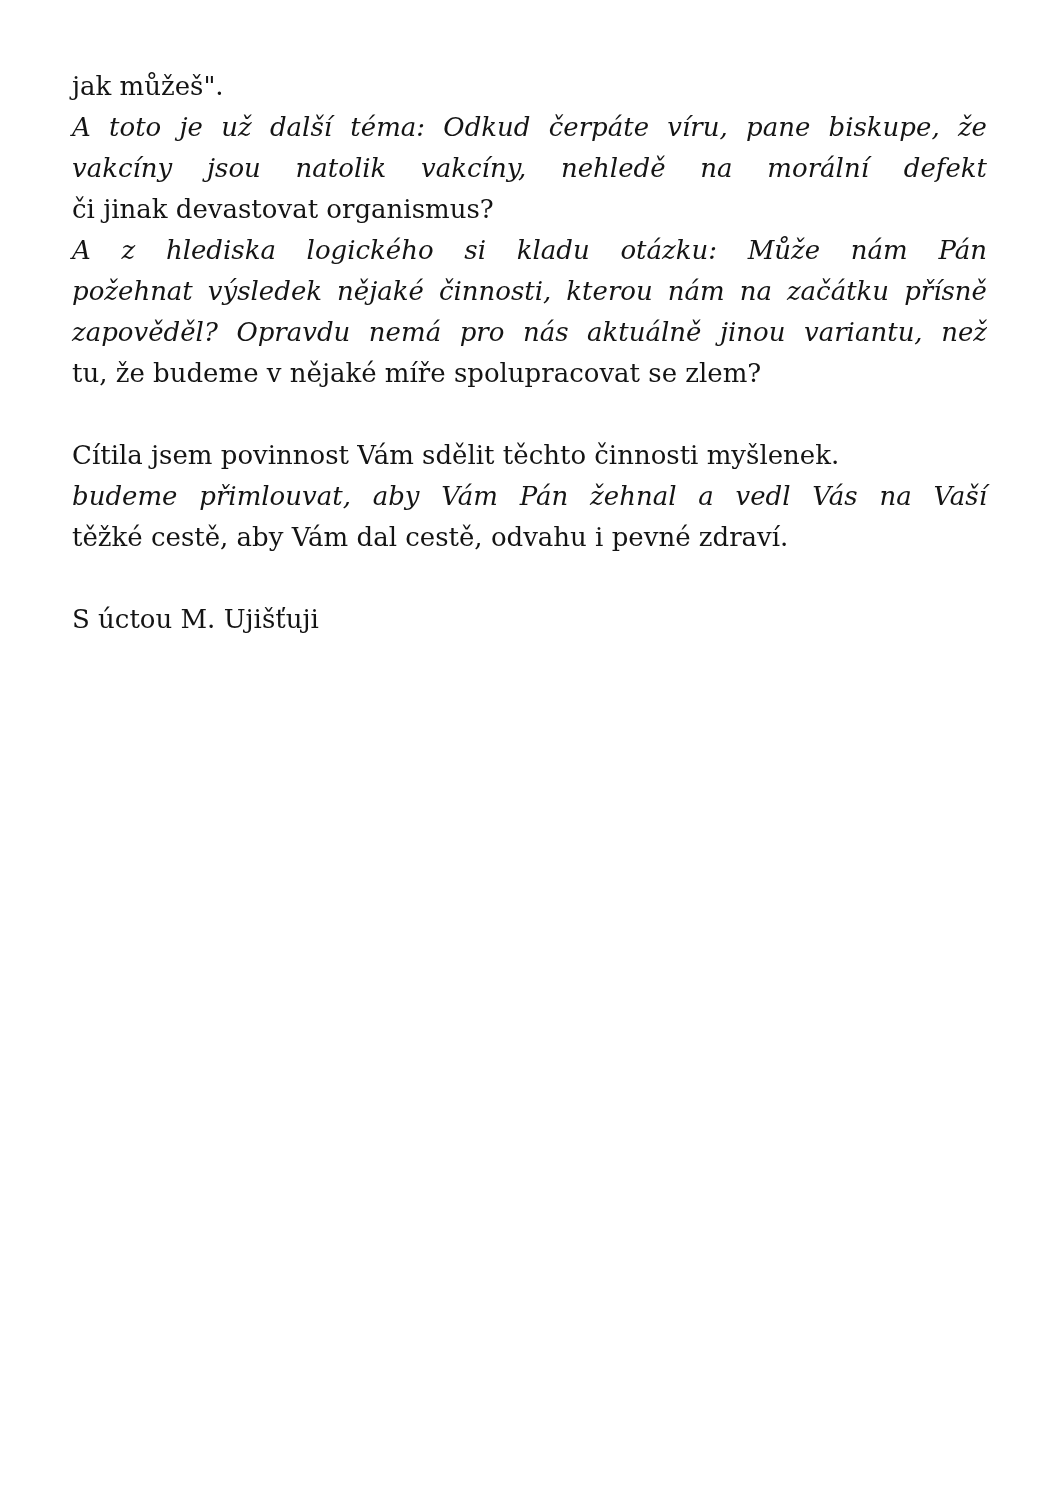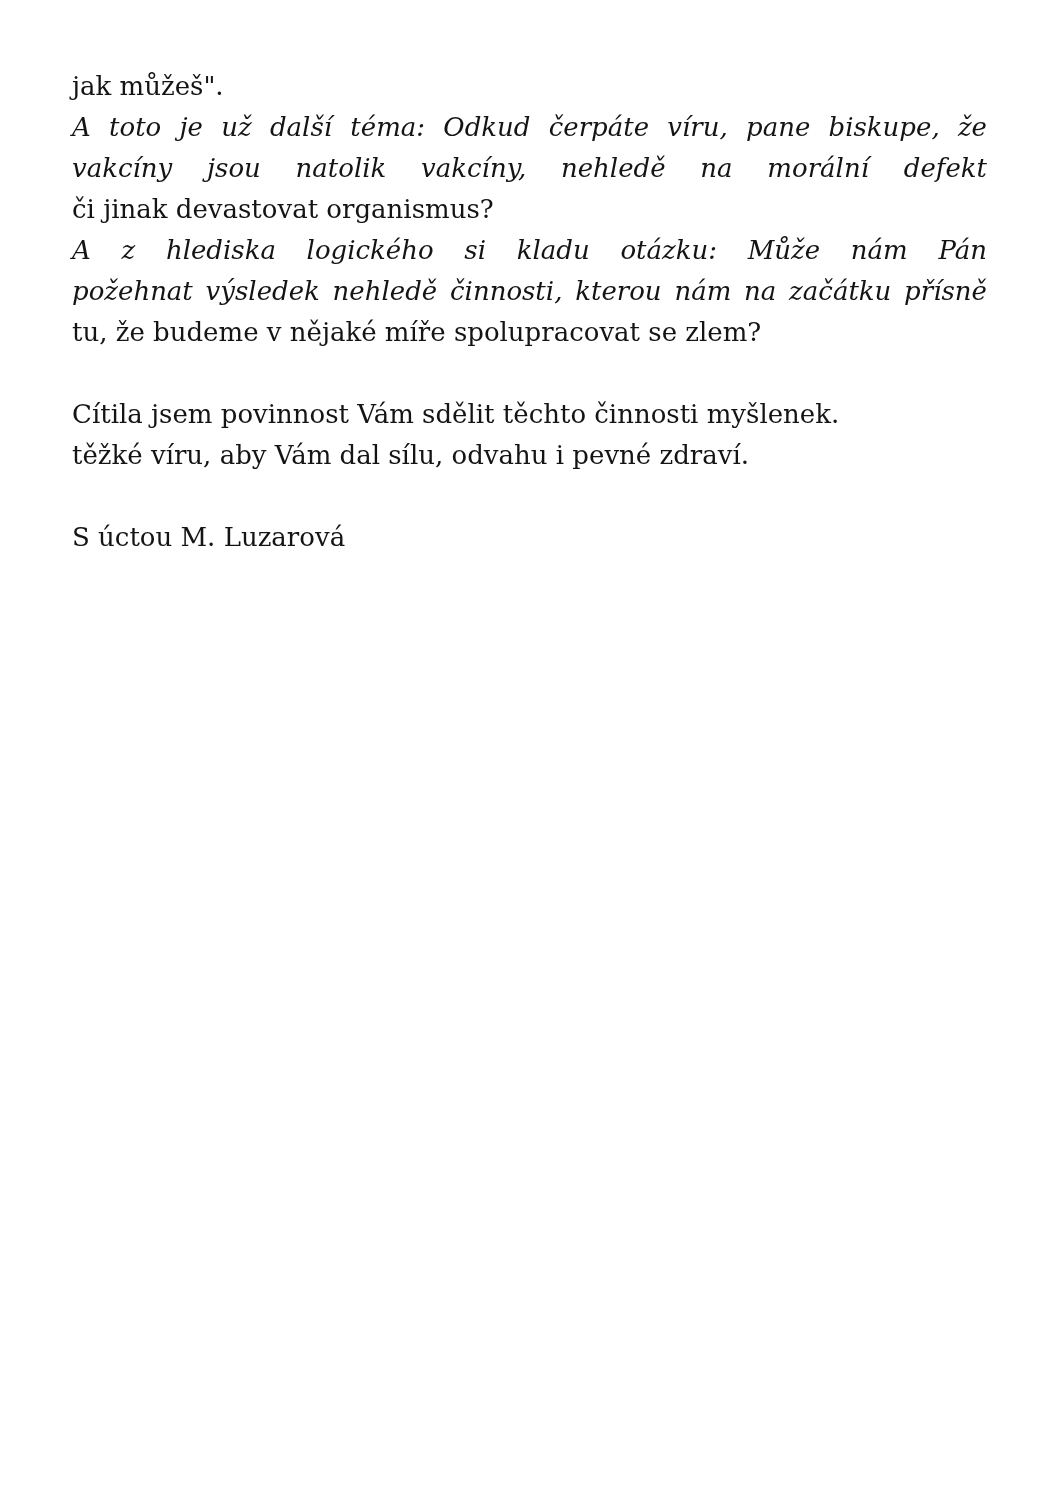--- a/index.html
+++ b/index.html
@@ -39,21 +39,23 @@
 </head>
 <body>
 
 <div class="page">
   <div class="letter-body">
     <div class="line">jak můžeš".</div>
     <div class="line justify">A toto je už další téma: Odkud čerpáte víru, pane biskupe, že</div>
     <div class="line justify">vakcíny jsou natolik vakcíny, nehledě na morální defekt</div>
     <div class="line">či jinak devastovat organismus?</div>
     <div class="line justify">A z hlediska logického si kladu otázku: Může nám Pán</div>
-    <div class="line justify">požehnat výsledek nehledě činnosti, kterou nám na začátku přísně</div>
+    <div class="line justify">požehnat výsledek nějaké činnosti, kterou nám na začátku přísně</div>
+    <div class="line justify">zapověděl? Opravdu nemá pro nás aktuálně jinou variantu, než</div>
     <div class="line">tu, že budeme v nějaké míře spolupracovat se zlem?</div>
     <div class="line blank"></div>
     <div class="line">Cítila jsem povinnost Vám sdělit těchto činnosti myšlenek.</div>
-    <div class="line">těžké víru, aby Vám dal sílu, odvahu i pevné zdraví.</div>
+    <div class="line justify">budeme přimlouvat, aby Vám Pán žehnal a vedl Vás na Vaší</div>
+    <div class="line">těžké cestě, aby Vám dal cestě, odvahu i pevné zdraví.</div>
     <div class="line blank"></div>
-    <div class="line">S úctou M. Luzarová</div>
+    <div class="line">S úctou M. Ujišťuji</div>
   </div>
 </div>
 
 </body></html>

